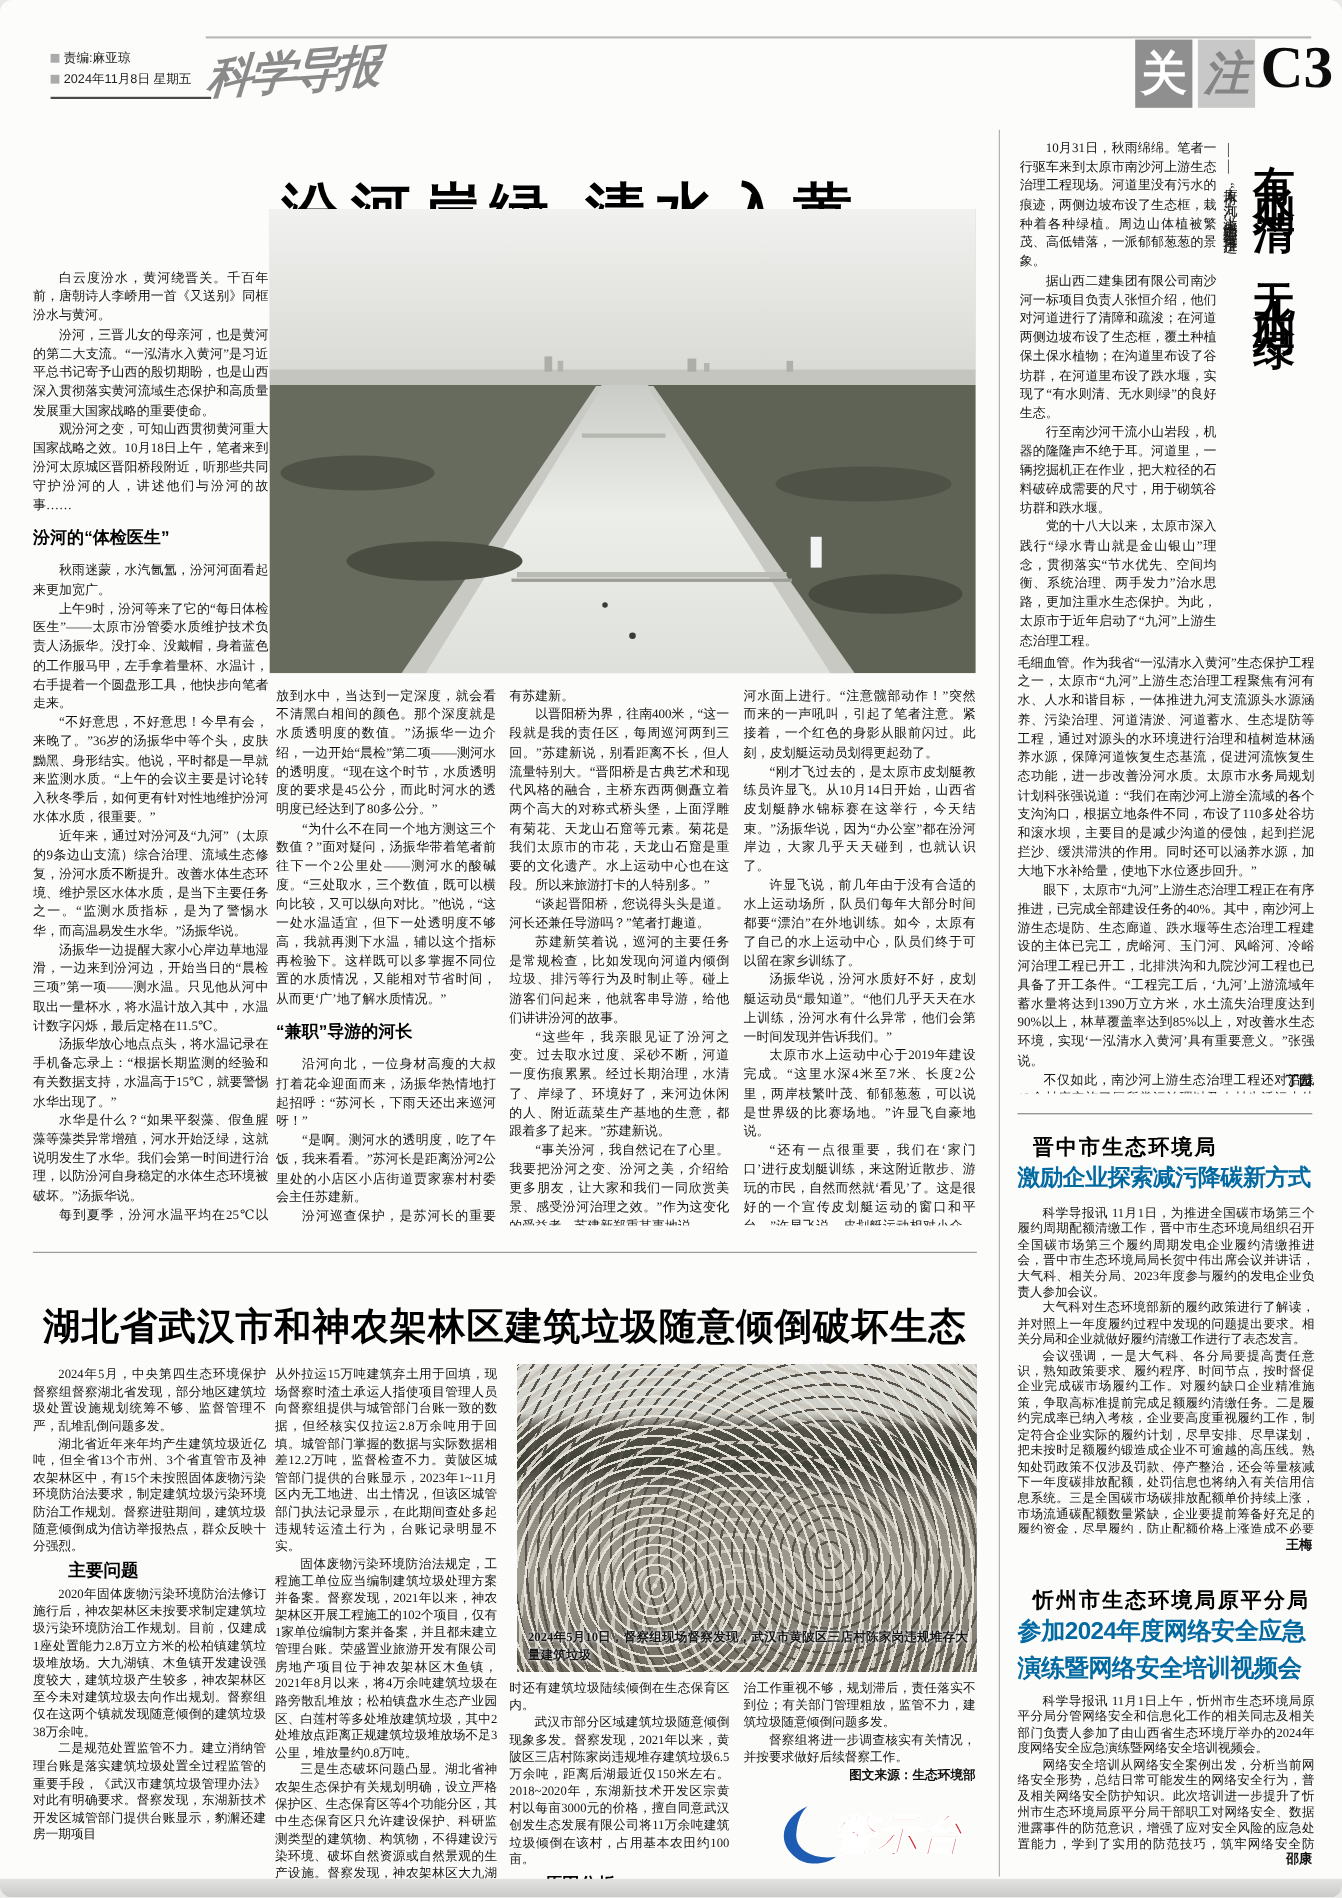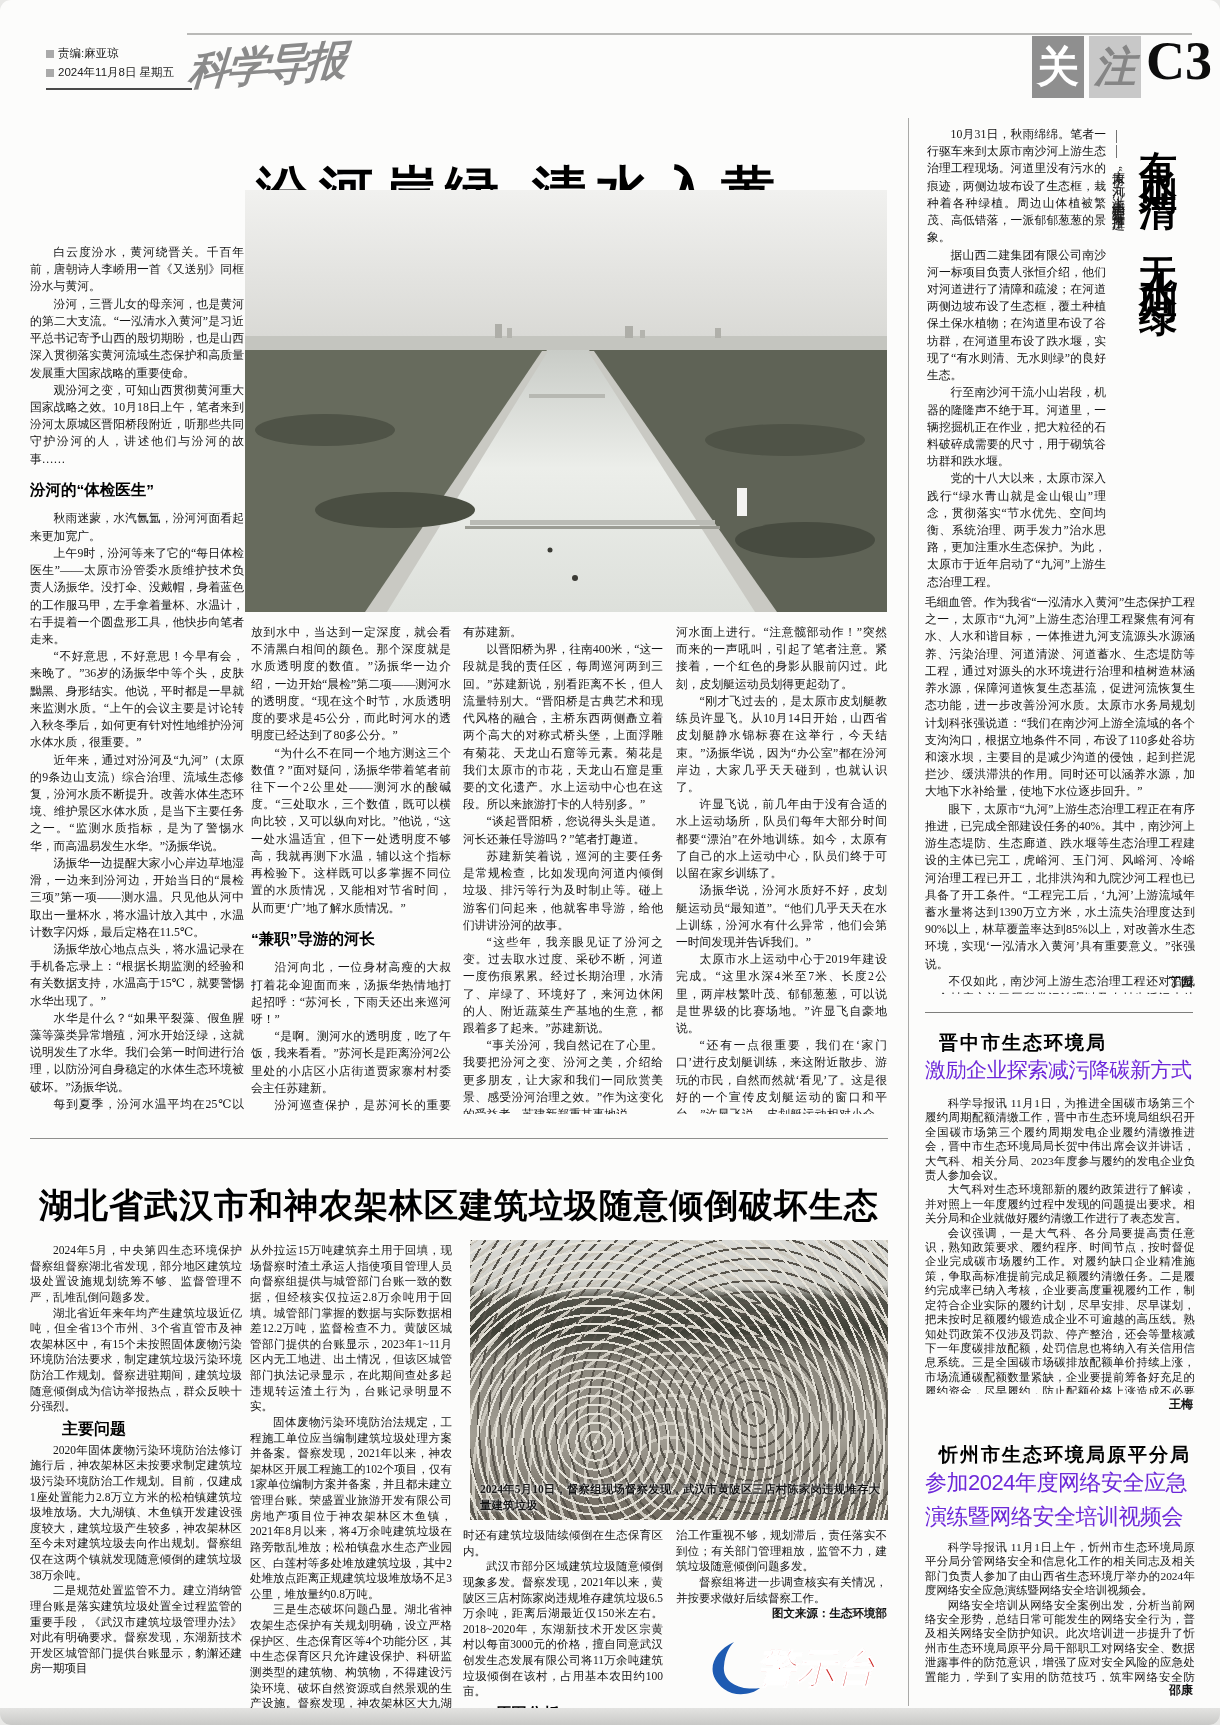--- a/index.html
+++ b/index.html
@@ -35,21 +35,21 @@
   .hrule-a1{position:absolute;left:30px;top:1138px;width:858px;height:1px;background:#8f8f8d;}
   
   .vkicker{position:absolute;left:1109px;top:130px;height:452px;writing-mode:vertical-rl;
            font-size:13px;letter-spacing:2px;color:#1a1a1a;}
   .vtitle{position:absolute;left:1132px;top:120px;height:482px;writing-mode:vertical-rl;text-orientation:upright;
           font-family:"DejaVu Serif",serif;font-weight:900;font-size:38px;letter-spacing:14px;color:#000;}
   .hrule-rt{position:absolute;left:925px;top:1012px;width:268px;height:1px;background:#7d7d7b;}
   
   .kicker{position:absolute;left:925px;font-family:"Liberation Sans",sans-serif;font-weight:700;font-size:19px;color:#000;letter-spacing:2px;margin-left:14px;}
   .brief-headline{position:absolute;left:925px;width:272px;font-family:"Liberation Sans",sans-serif;
-                  font-weight:400;font-size:21px;letter-spacing:-0.5px;white-space:nowrap;color:#6d28d9;}
+                  font-weight:700;font-size:21px;letter-spacing:-0.5px;white-space:nowrap;color:#0369a1;}
   .brief{font-size:11.4px;line-height:14.4px;}
   
   .headline2{position:absolute;left:30px;top:1160px;width:858px;text-align:center;white-space:nowrap;
              font-family:"Liberation Sans",sans-serif;font-weight:900;font-size:34px;letter-spacing:1px;color:#000;}
   .photo2{position:absolute;left:470px;top:1240px;width:418px;height:280px;overflow:hidden;
           background-color:#a7a39a;
           background-image:
             repeating-radial-gradient(circle at 30% 72%, #e6e3da 0 2px, transparent 2px 9px),
             repeating-radial-gradient(circle at 68% 62%, #57534b 0 2px, transparent 2px 11px),
             repeating-radial-gradient(circle at 48% 86%, #cbc7bd 0 3px, transparent 3px 14px),

